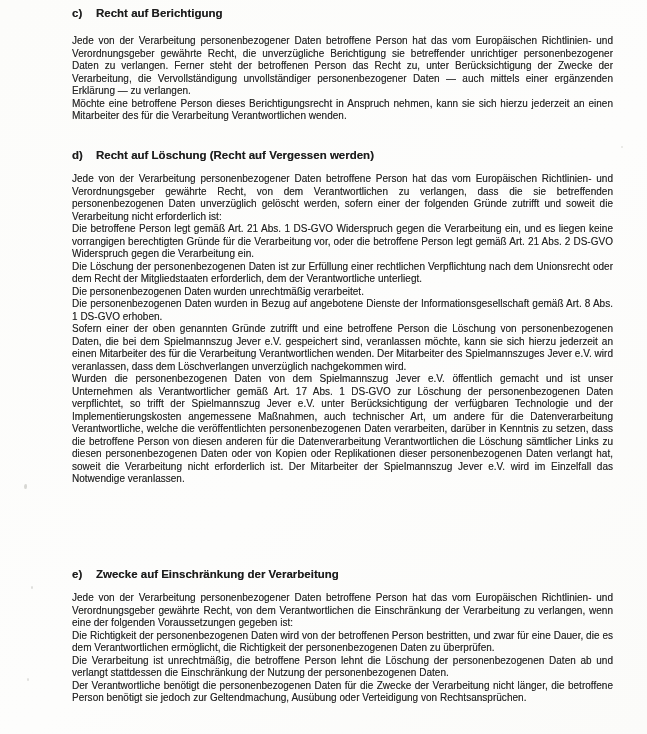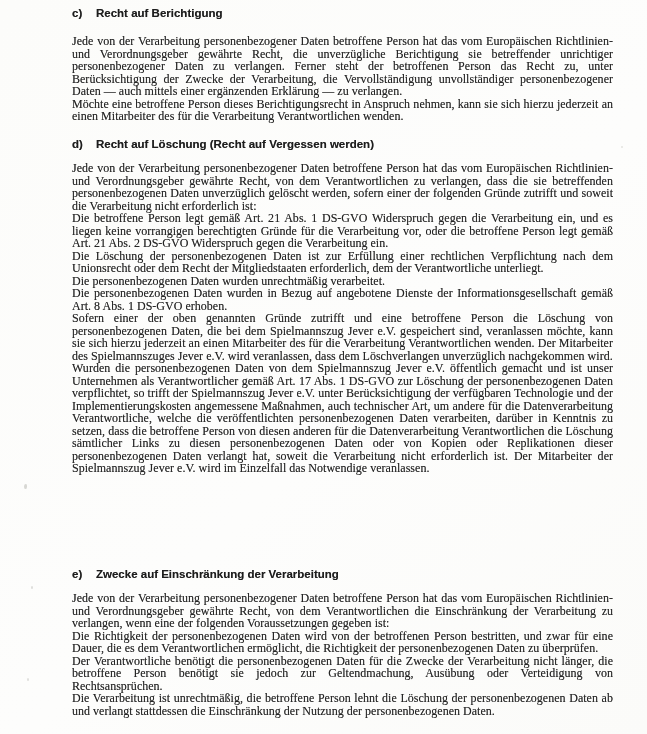--- a/index.html
+++ b/index.html
@@ -28,35 +28,34 @@
     white-space: nowrap;
     color: #1d1d1d;
     text-shadow: 0 0 0.5px rgba(30,30,30,0.55);
   }
   .hlabel {
     display: inline-block;
     width: 24px;
   }
   .body {
     overflow: hidden;
-    font-size: 12px;
+    font-size: 10px;
     line-height: 12.5px;
     text-align: justify;
     color: #262626;
     text-shadow: 0 0 0.45px rgba(40,40,40,0.5);
     letter-spacing: 0.02px;
-    font-family: Liberation Serif, serif;
   }
   .body p {
     margin: 0;
     text-align: justify;
   }
   #sec-c { top: 7px; }
   #sec-c .body { margin-top: 15px; height: 90px; }
-  #sec-d { top: 138px; }
+  #sec-d { top: 149px; }
   #sec-d .body { margin-top: 11px; height: 402px; }
   #sec-e { top: 568px; }
   #sec-e .body { margin-top: 11px; height: 148px; }
   .speck {
     position: absolute;
     background: #9a9a94;
     border-radius: 50%;
     display: block;
   }
   .speck.s1 { left: 24px; top: 484px; width: 3px; height: 5px; opacity: 0.38; border-radius: 60% 40% 50% 50%; }
@@ -94,22 +93,22 @@
     </div>
   </section>
 
   <section class="sec" id="sec-e">
     <div class="heading">
       <span class="hlabel">e)</span><span class="htitle">Zwecke auf Einschränkung der Verarbeitung</span>
     </div>
     <div class="body">
       <p>Jede von der Verarbeitung personenbezogener Daten betroffene Person hat das vom Europäischen Richtlinien- und Verordnungsgeber gewährte Recht, von dem Verantwortlichen die Einschränkung der Verarbeitung zu verlangen, wenn eine der folgenden Voraussetzungen gegeben ist:</p>
       <p>Die Richtigkeit der personenbezogenen Daten wird von der betroffenen Person bestritten, und zwar für eine Dauer, die es dem Verantwortlichen ermöglicht, die Richtigkeit der personenbezogenen Daten zu überprüfen.</p>
+      <p>Die Verarbeitung ist unrechtmäßig, die betroffene Person lehnt die Löschung der personenbezogenen Daten ab und verlangt stattdessen die Einschränkung der Nutzung der personenbezogenen Daten.</p>
       <p>Der Verantwortliche benötigt die personenbezogenen Daten für die Zwecke der Verarbeitung nicht länger, die betroffene Person benötigt sie jedoch zur Geltendmachung, Ausübung oder Verteidigung von Rechtsansprüchen.</p>
-      <p>Die Verarbeitung ist unrechtmäßig, die betroffene Person lehnt die Löschung der personenbezogenen Daten ab und verlangt stattdessen die Einschränkung der Nutzung der personenbezogenen Daten.</p>
     </div>
   </section>
 
   <i class="speck s1"></i>
   <i class="speck s2"></i>
   <i class="speck s3"></i>
   <i class="speck s4"></i>
 
 </div>
 

